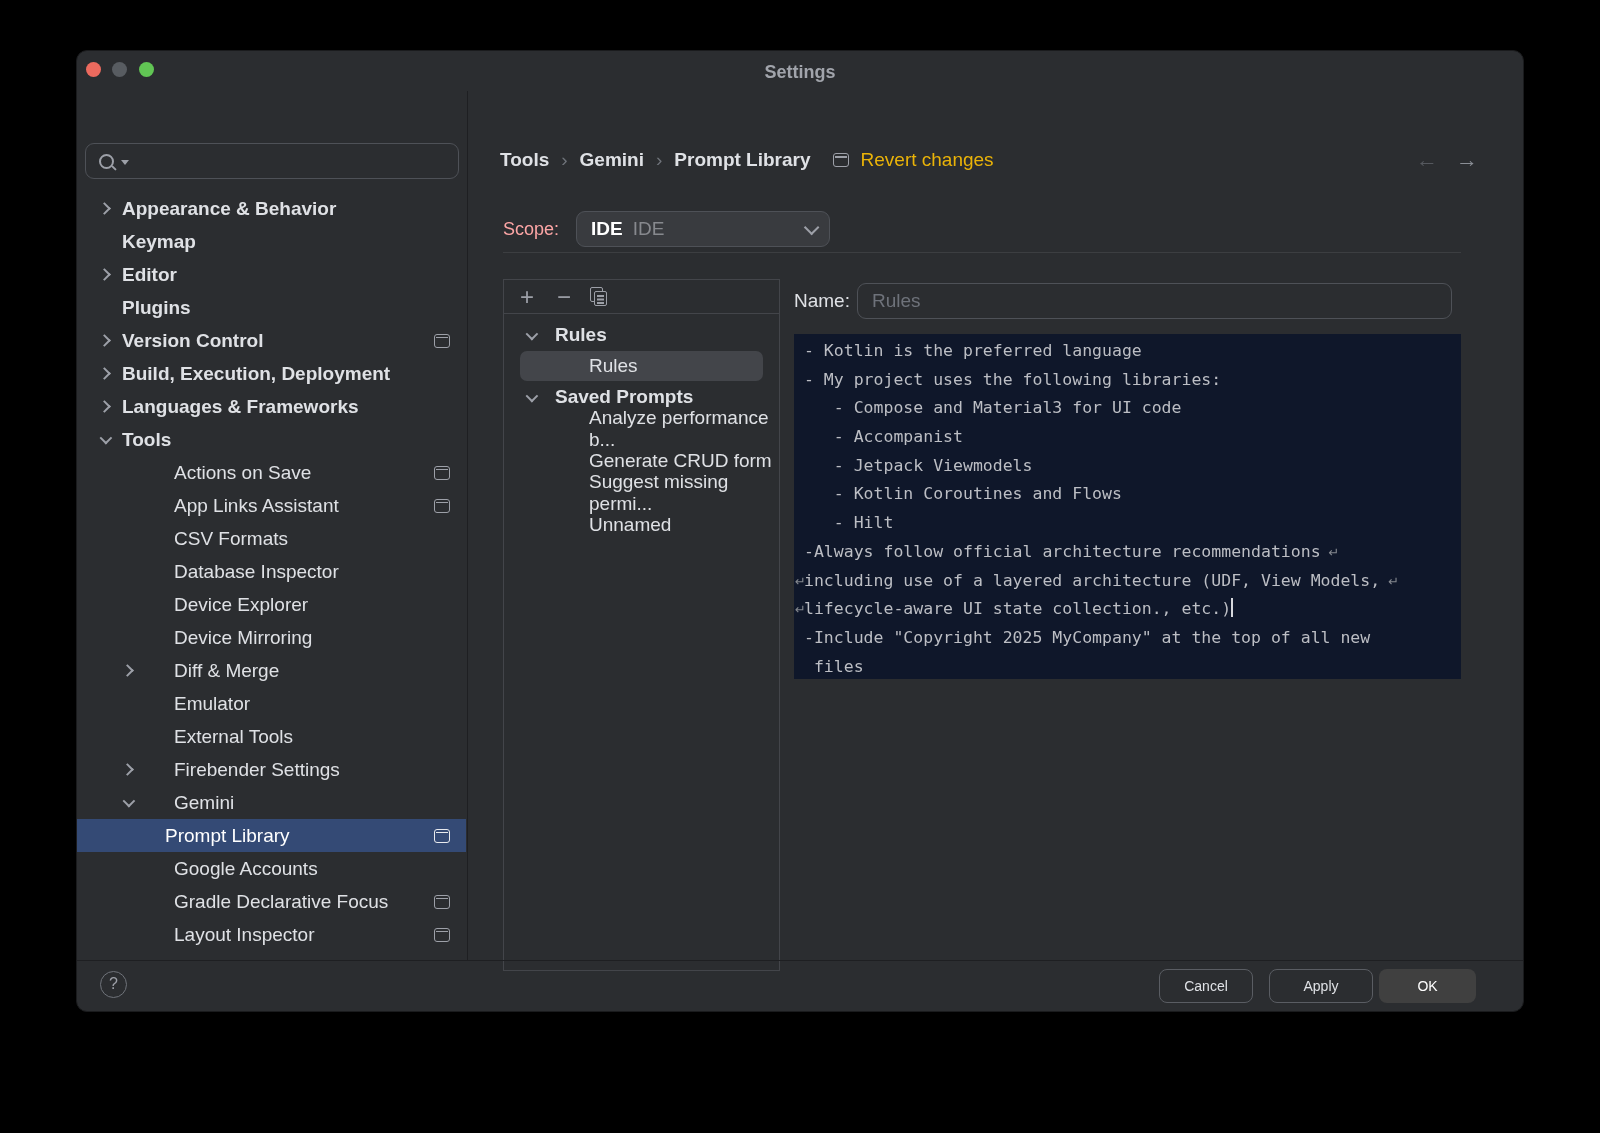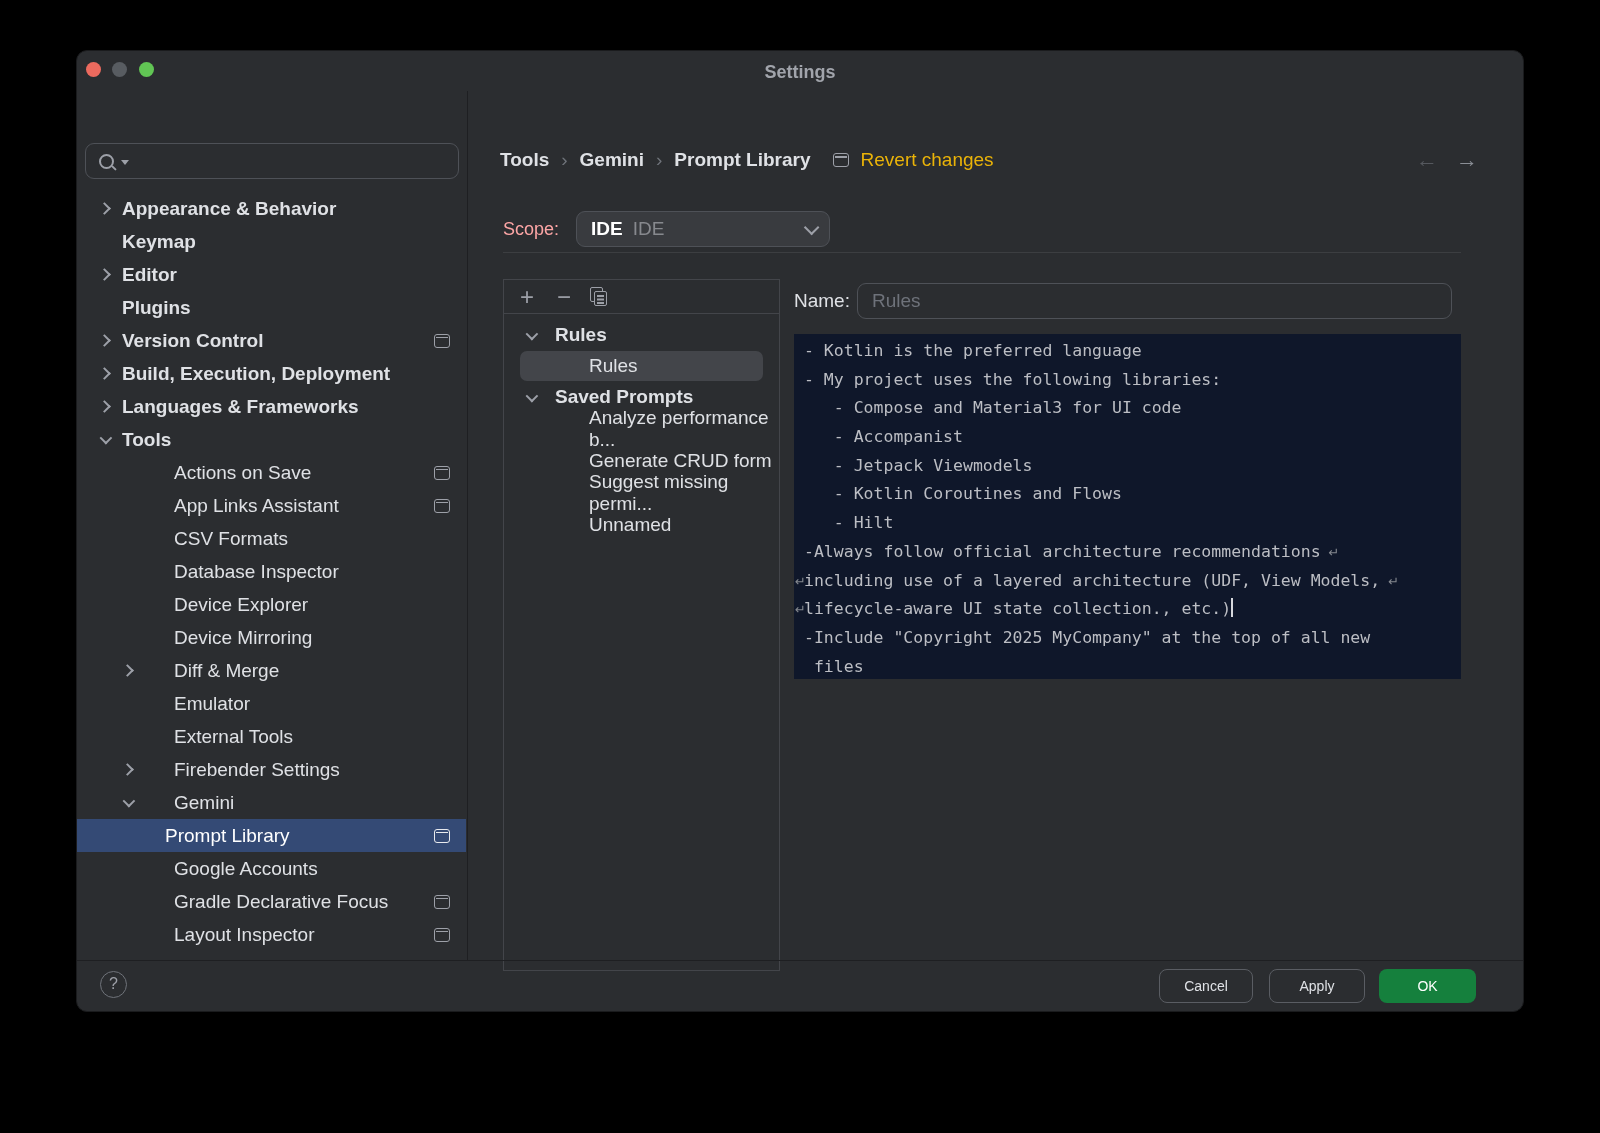--- a/index.html
+++ b/index.html
@@ -91,22 +91,22 @@
   .wm.start{position:absolute;left:-9px;top:1px;}
   .wm.end{margin-left:8px;}
   .caret{display:inline-block;width:2px;height:19px;background:#D6D8DD;vertical-align:-3px;}
   
   .footer{position:absolute;left:0;right:0;bottom:0;height:50px;border-top:1px solid #1E1F22;}
   .help{position:absolute;left:23px;top:10px;width:27px;height:27px;border:1.5px solid #6F737A;border-radius:50%;
         box-sizing:border-box;color:#9DA0A8;font-size:16px;text-align:center;line-height:24px;cursor:pointer;}
   .btn{position:absolute;top:8px;height:34px;background:transparent;border:1px solid #5A5D63;border-radius:8px;
        color:#DFE1E5;font-size:14px;font-family:"Liberation Sans",sans-serif;cursor:pointer;}
   .btn.cancel{left:1082px;width:94px;}
-  .btn.apply{left:1192px;width:96px;}
-  .btn.primary{left:1302px;width:97px;background:#15803d;border:none;color:#FFFFFF;}
+  .btn.apply{left:1192px;width:104px;}
+  .btn.primary{left:1302px;width:97px;background:#404040;border:none;color:#FFFFFF;}
 </style>
 </head>
 <body>
 
 <div class="stage">
   <div class="window">
 
     <div class="titlebar">
       <span class="tl red"></span>
       <span class="tl yellow"></span>

